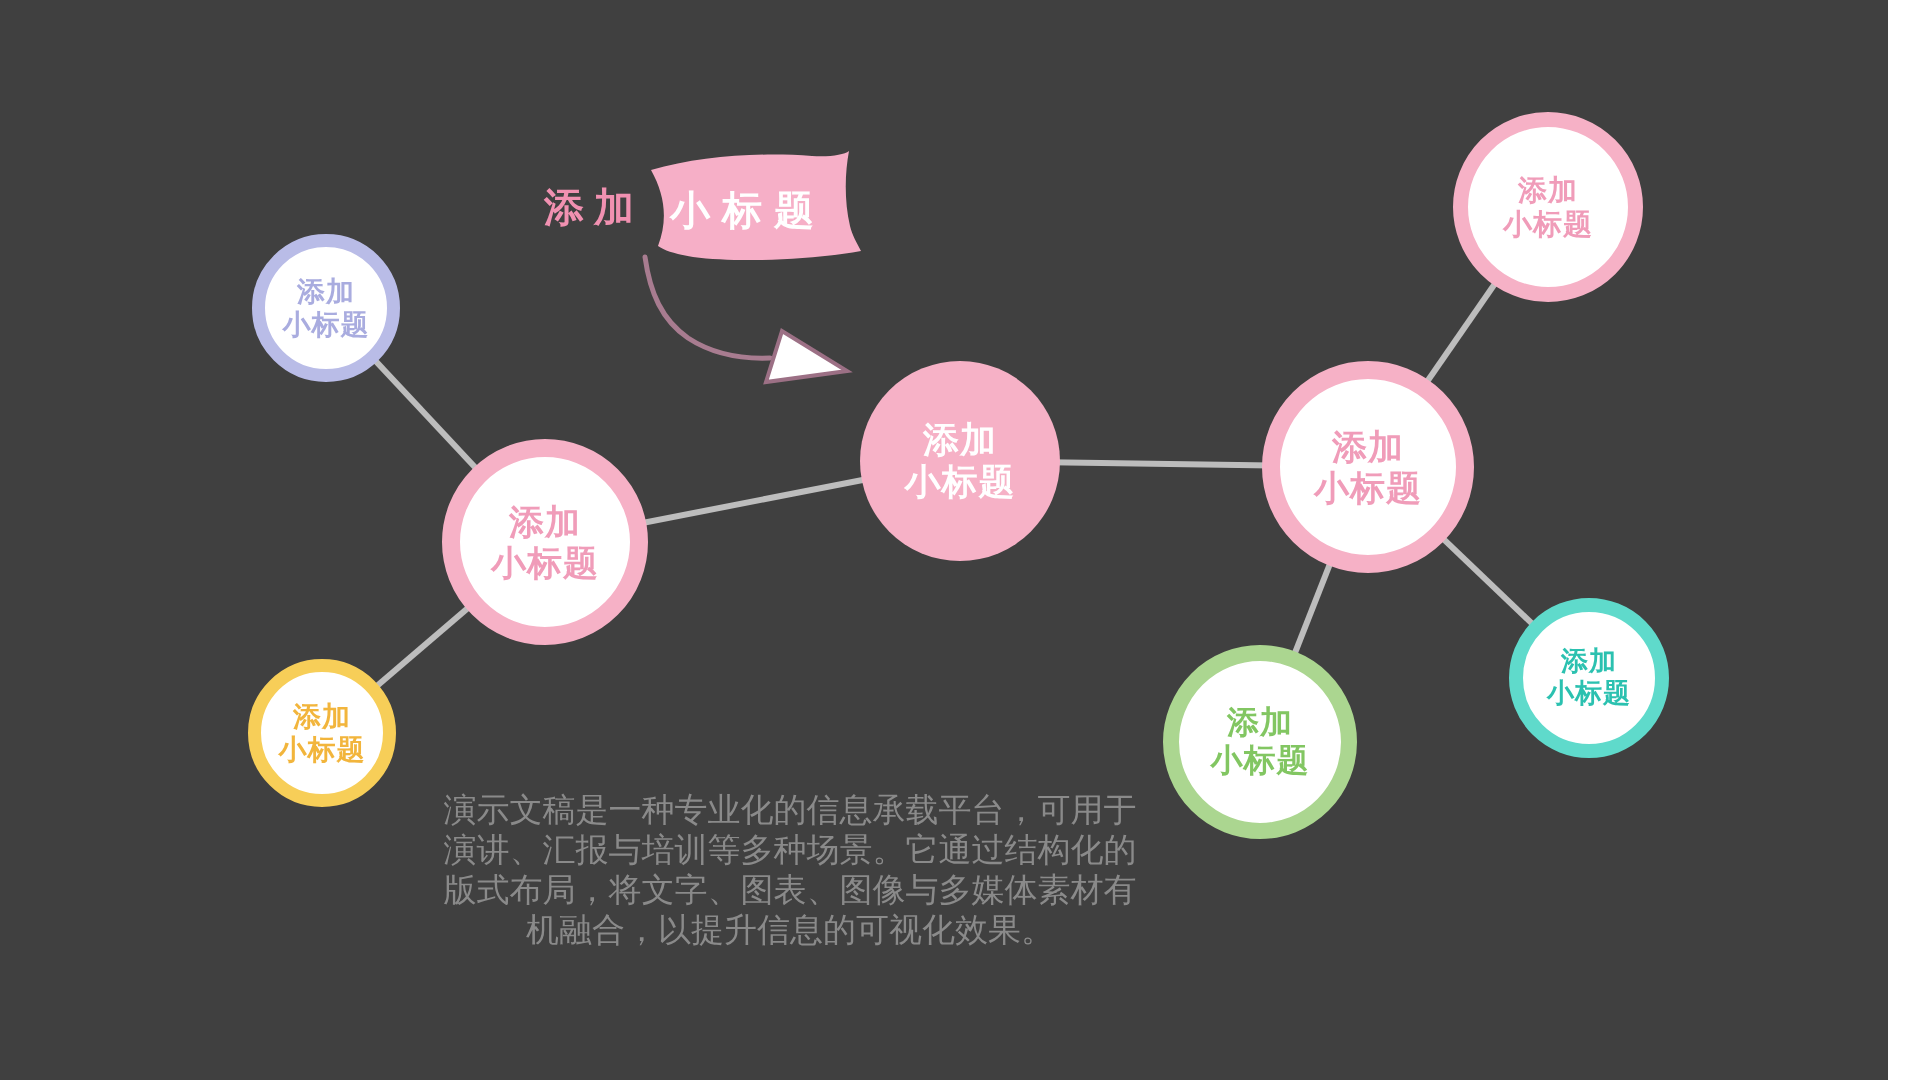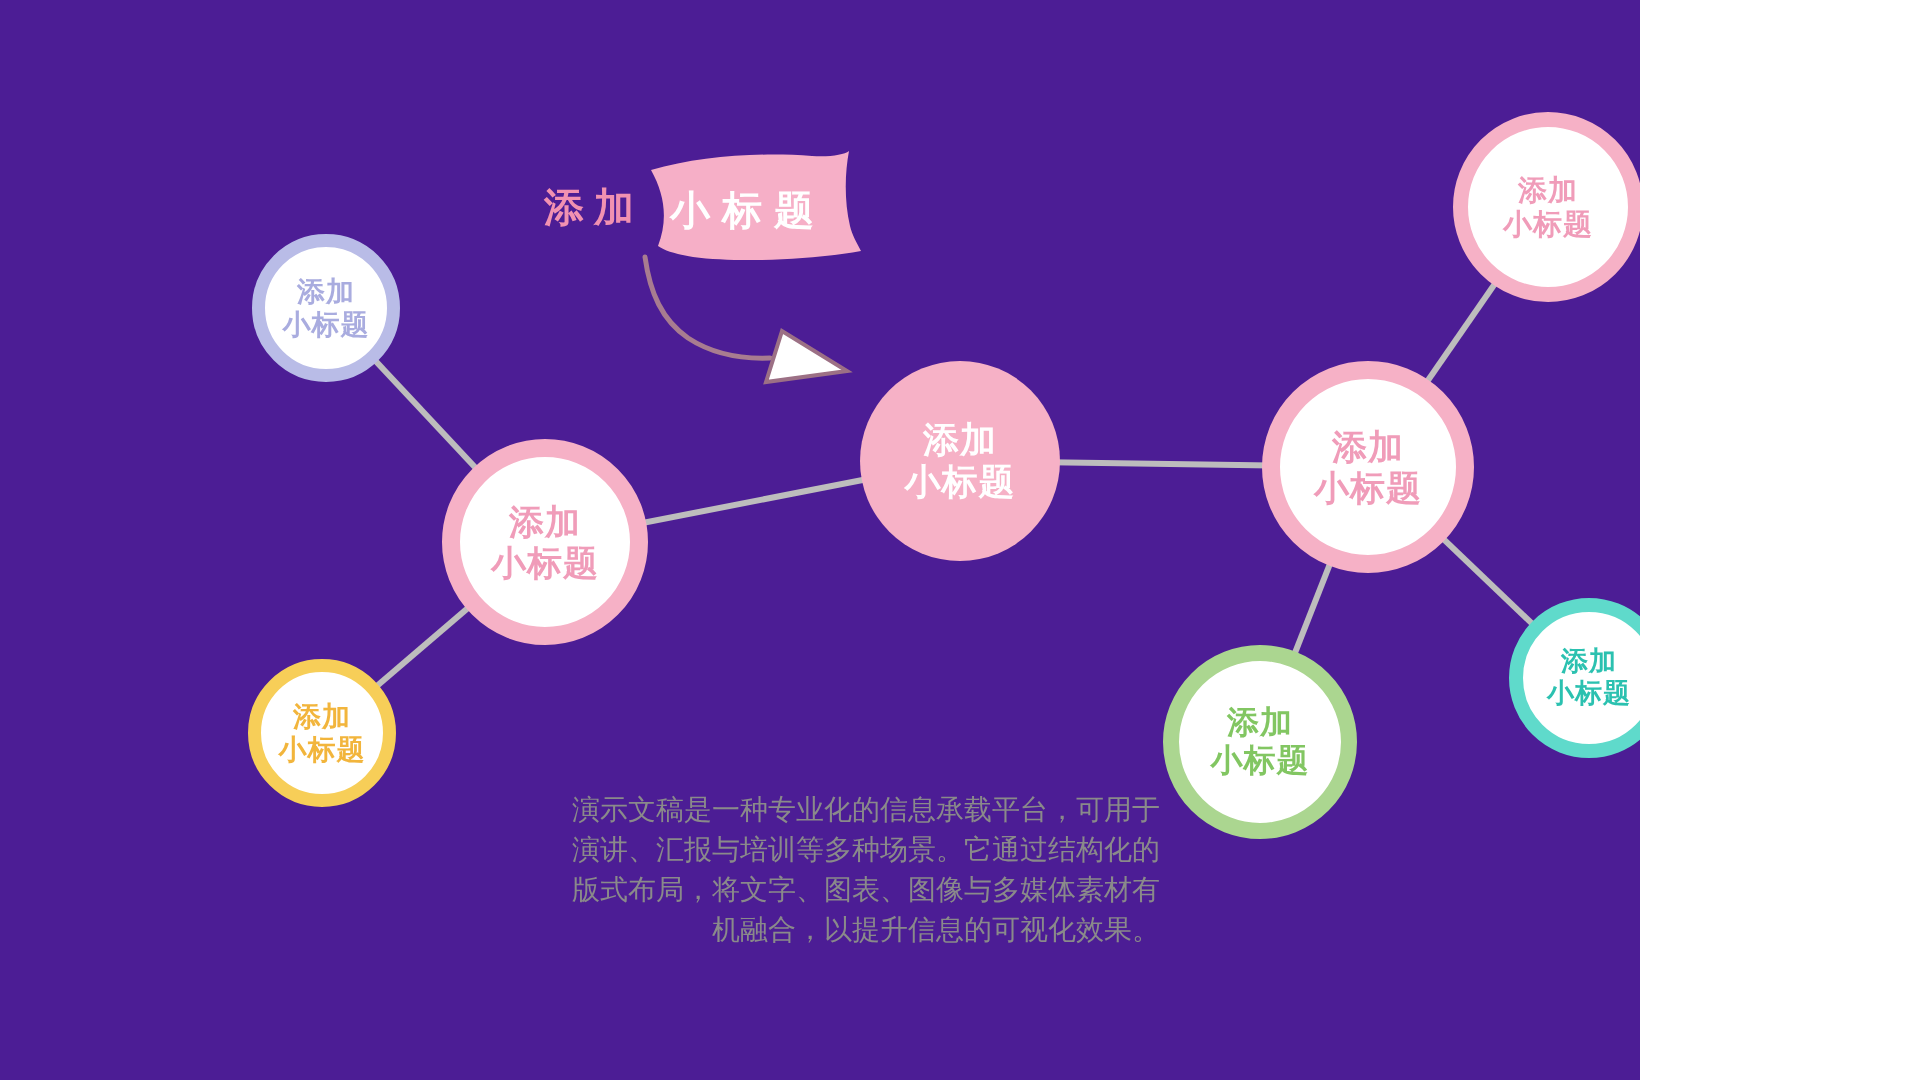--- a/index.html
+++ b/index.html
@@ -1,17 +1,17 @@
 <!DOCTYPE html>
 <html><head>
 <meta charset="utf-8">
 <style>
   html,body{margin:0;padding:0;background:#ffffff;}
   body{font-family:"Liberation Sans","DejaVu Sans",sans-serif;}
-  .slide{position:relative;width:1640px;height:1080px;background:#4c1d95;overflow:hidden;}
+  .slide{position:relative;width:1888px;height:1080px;background:#404040;overflow:hidden;}
   .art{position:absolute;left:0;top:0;width:1920px;height:1080px;z-index:1;}
 
   
   .node{position:absolute;z-index:2;border-radius:50%;display:flex;align-items:center;justify-content:center;box-sizing:border-box;background:#ffffff;}
   .node-label{white-space:pre-line;text-align:center;font-weight:bold;line-height:1.18;letter-spacing:1px;}
 
   .node-center{left:860px;top:361px;width:200px;height:200px;background:#F6B1C6;}
   .node-center .node-label{color:#ffffff;font-size:36px;}
 
   .node-hub-left{left:442px;top:439px;width:206px;height:206px;border:18px solid #F6B1C6;}
@@ -33,21 +33,21 @@
   .node-bottom-green .node-label{color:#82C662;font-size:32px;}
 
   .node-bottom-teal{left:1509px;top:598px;width:160px;height:160px;border:14px solid #5FDACB;}
   .node-bottom-teal .node-label{color:#2BC1B0;font-size:27px;}
 
   
   .title-prefix{position:absolute;z-index:3;left:544px;top:180px;font-size:40px;font-weight:bold;letter-spacing:10px;color:#F191B1;}
   .title-banner-text{position:absolute;z-index:3;left:648px;top:183px;width:200px;text-align:center;font-size:40px;font-weight:bold;letter-spacing:12px;color:#ffffff;}
 
   
-  .body-text{position:absolute;z-index:3;left:420px;top:790px;width:740px;text-align:right;font-size:28px;line-height:40px;color:#8A8A8A;white-space:pre-line;}
+  .body-text{position:absolute;z-index:3;left:420px;top:790px;width:740px;text-align:center;font-size:33px;line-height:40px;color:#8A8A8A;white-space:pre-line;}
 </style>
 </head>
 <body>
 
 <div class="slide">
 
   <svg class="art" viewBox="0 0 1920 1080">
 
     <g stroke="#BDBDBD" stroke-width="6">
       <line x1="326" y1="308" x2="545" y2="542"></line>

